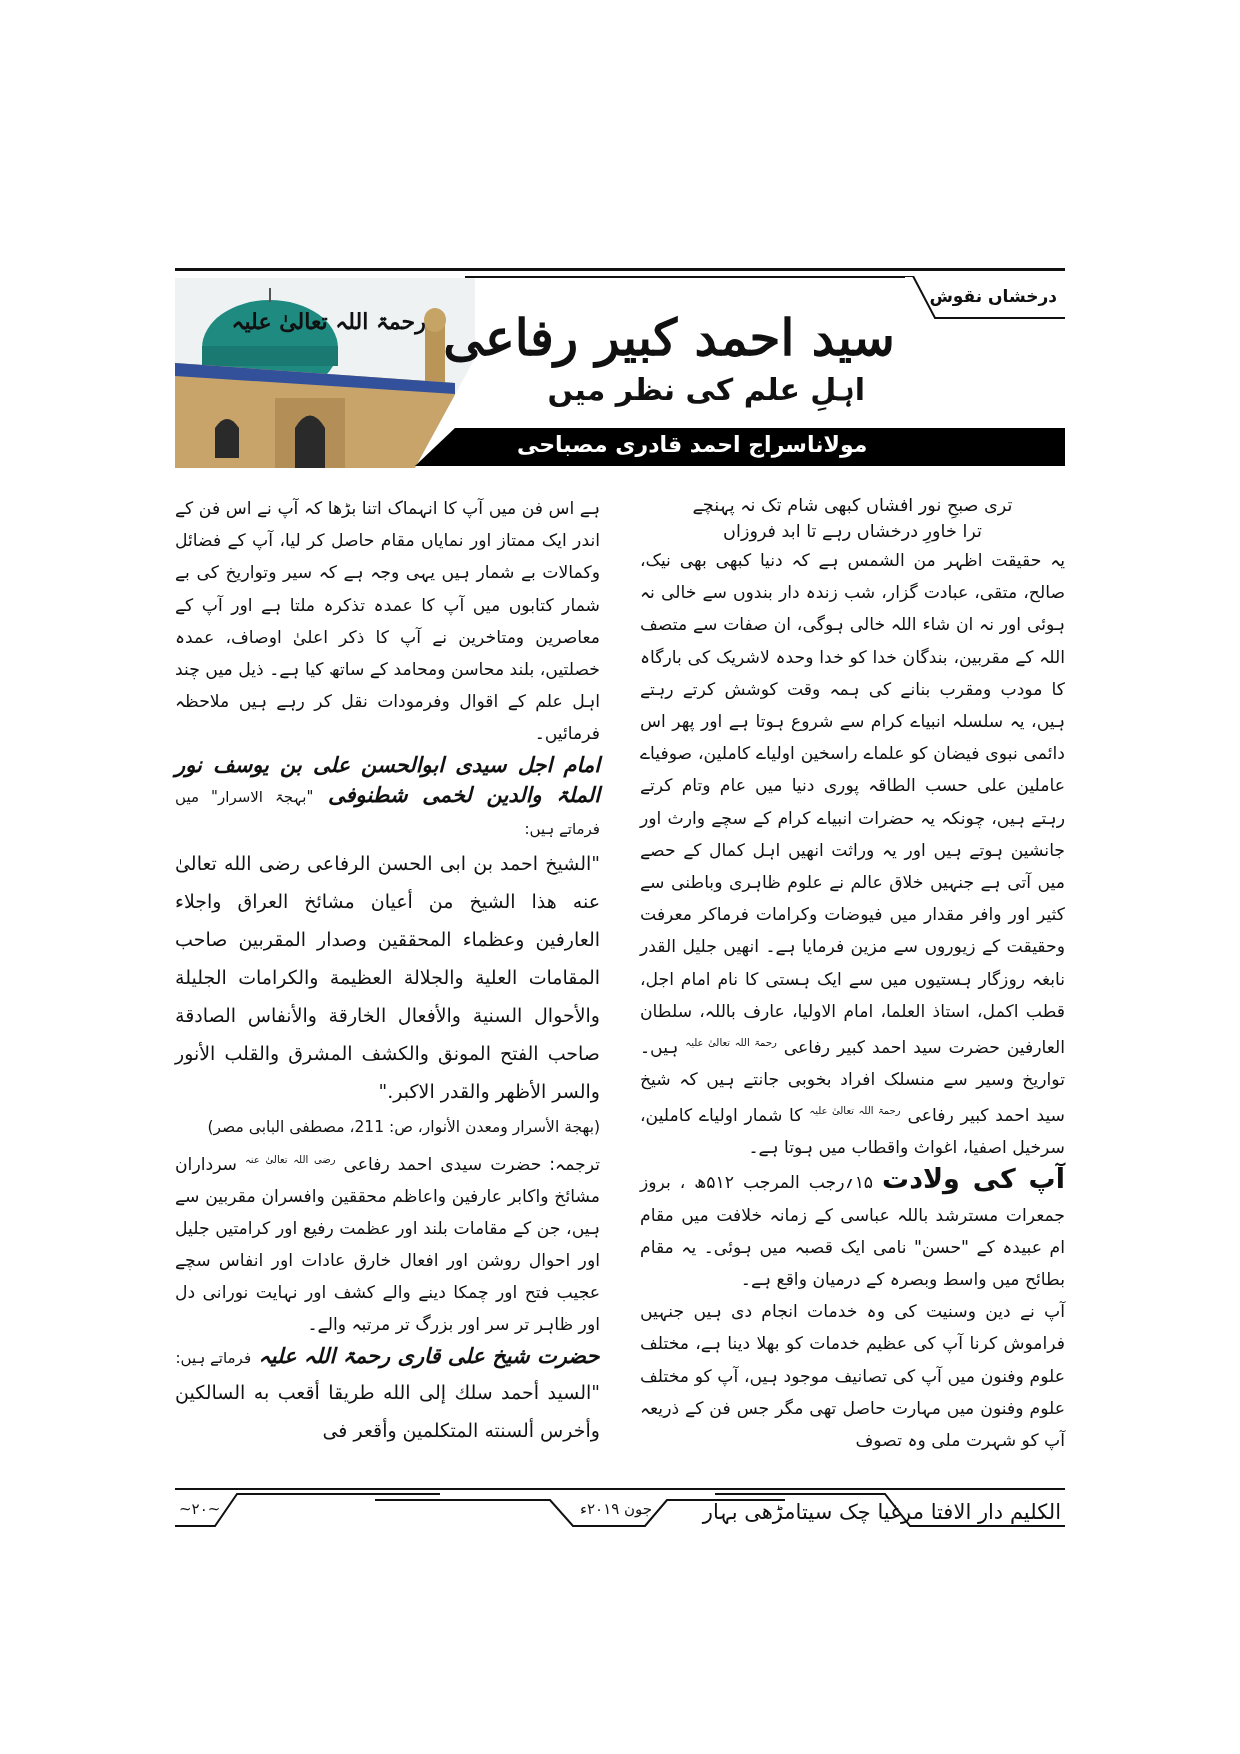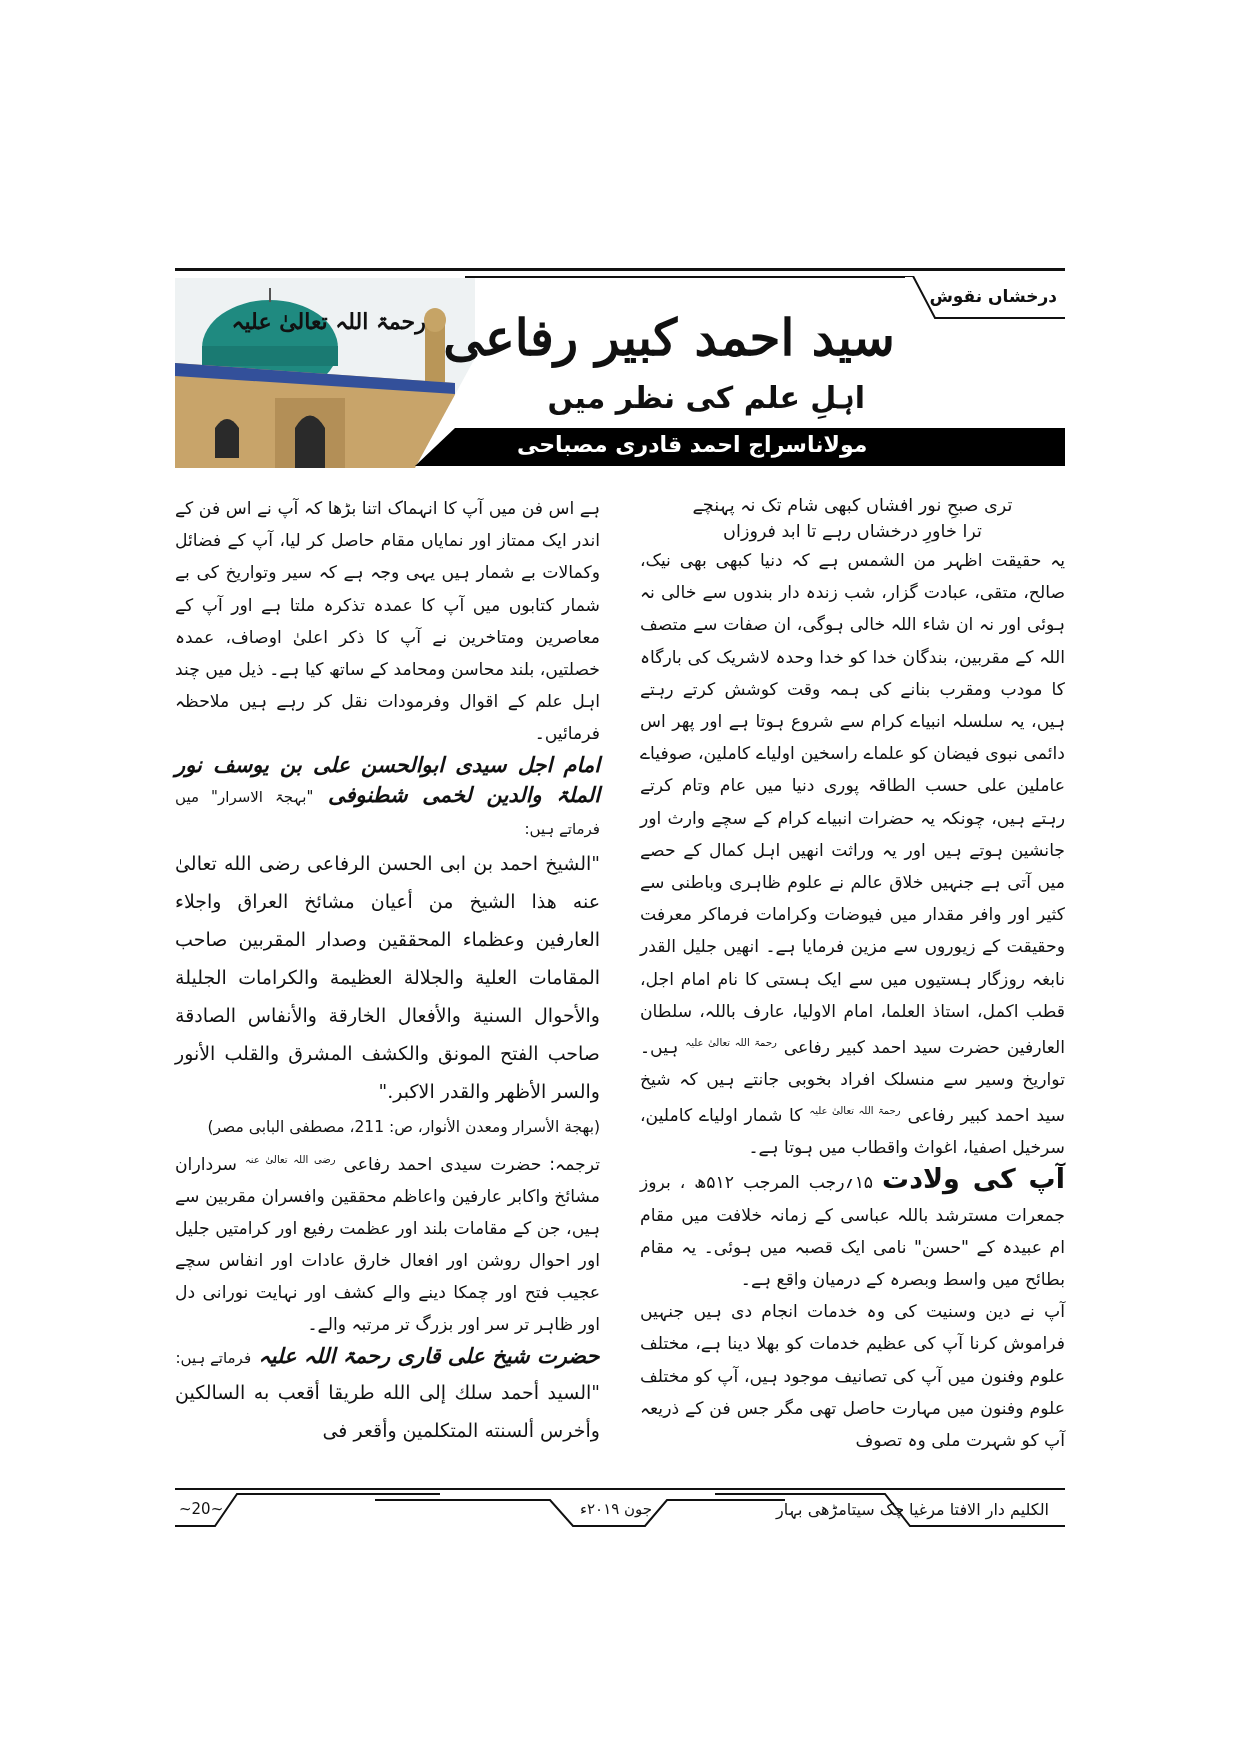--- a/index.html
+++ b/index.html
@@ -11,42 +11,42 @@
   .hdr{position:absolute;left:175px;top:268px;width:890px;height:200px;}
   .hdr-topline{position:absolute;left:0;top:0;width:890px;height:3px;background:#111;}
   .hdr-rule2{position:absolute;left:290px;top:8px;width:440px;height:2px;background:#111;}
   .section-tab{position:absolute;right:0;top:8px;width:170px;height:44px;}
   .section-tab svg{position:absolute;left:0;top:0;}
   .section-label{position:absolute;right:8px;top:10px;font-weight:bold;font-size:17px;direction:rtl;}
   .photo{position:absolute;left:0;top:10px;width:300px;height:190px;overflow:hidden;}
   .title-main{position:absolute;right:170px;top:40px;font-size:50px;font-weight:bold;
               font-family:"DejaVu Serif",serif;direction:rtl;white-space:nowrap;letter-spacing:-1px;margin-left:39px;}
   .title-hon{font-size:22px;vertical-align:top;}
-  .title-sub{position:absolute;right:200px;top:112px;font-size:30px;font-weight:bold;direction:rtl;white-space:nowrap;}
+  .title-sub{position:absolute;right:200px;top:104px;font-size:30px;font-weight:bold;direction:rtl;white-space:nowrap;}
   .author-bar{position:absolute;left:240px;top:160px;width:650px;height:38px;background:#000;
               clip-path:polygon(40px 0,100% 0,100% 100%,0 100%);}
   .author-name{position:absolute;left:90px;top:4px;color:#fff;font-size:22px;font-weight:bold;direction:rtl;white-space:nowrap;margin-left:12px;}
 
   
   .col{position:absolute;top:492px;width:425px;direction:rtl;text-align:justify;font-size:17.2px;line-height:32.2px;}
   .col-right{left:640px;}
   .col-left{left:175px;}
   .col p{margin:0;}
   .verse{text-align:center;font-size:17.6px;line-height:26px;}
   .ar{font-family:"DejaVu Serif",serif;font-size:19px;line-height:38px;}
   .ref{font-size:15.5px;line-height:34px;}
   .heading-inline{font-weight:bold;font-size:27px;}
   .heading{font-weight:bold;font-size:21px;line-height:30px;font-style:italic;}
   .heading small{font-size:15px;font-weight:normal;font-style:normal;}
   .honor{font-size:10px;vertical-align:super;}
 
   
   .ftr{position:absolute;left:175px;top:1488px;width:890px;height:40px;}
   .ftr svg{position:absolute;left:0;top:0;}
-  .ftr-pub{position:absolute;right:16px;top:12px;font-size:16px;direction:rtl;white-space:nowrap;}
+  .ftr-pub{position:absolute;right:4px;top:12px;font-size:21px;direction:rtl;white-space:nowrap;}
   .ftr-date{position:absolute;left:405px;top:12px;font-size:15px;direction:rtl;white-space:nowrap;}
   .ftr-page{position:absolute;left:4px;top:12px;font-size:15px;white-space:nowrap;}
 </style>
 </head>
 <body>
 
 <div class="page">
 
   <div class="hdr">
     <div class="hdr-topline"></div>
@@ -126,15 +126,15 @@
 
   <div class="ftr">
     <svg width="890" height="40" viewBox="0 0 890 40">
       <line x1="0" y1="1" x2="890" y2="1" stroke="#111" stroke-width="2"></line>
       <polyline points="0,38 40,38 62,6 265,6" fill="none" stroke="#111" stroke-width="2"></polyline>
       <polyline points="200,12 375,12 398,38 470,38 492,12 610,12" fill="none" stroke="#111" stroke-width="2"></polyline>
       <polyline points="540,6 710,6 735,38 890,38" fill="none" stroke="#111" stroke-width="2"></polyline>
     </svg>
     <span class="ftr-pub">الکلیم دار الافتا مرغیا چک سیتامڑھی بہار</span>
     <span class="ftr-date">جون ۲۰۱۹ء</span>
-    <span class="ftr-page">~20~</span>
+    <span class="ftr-page">~۲۰~</span>
   </div>
 </div>
 
 </body></html>

